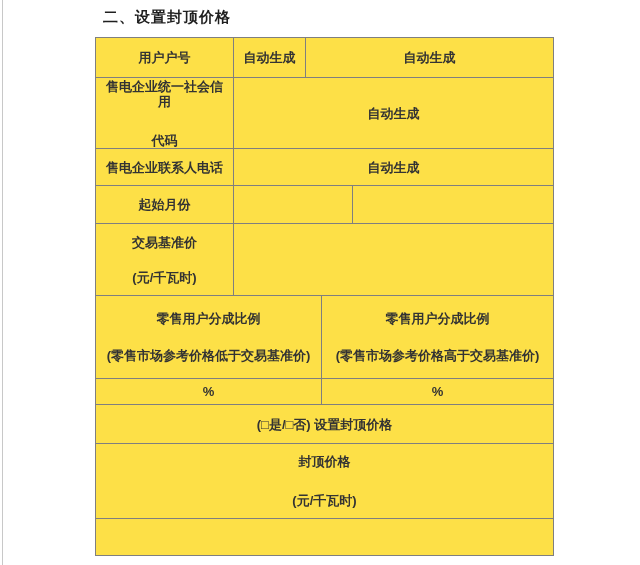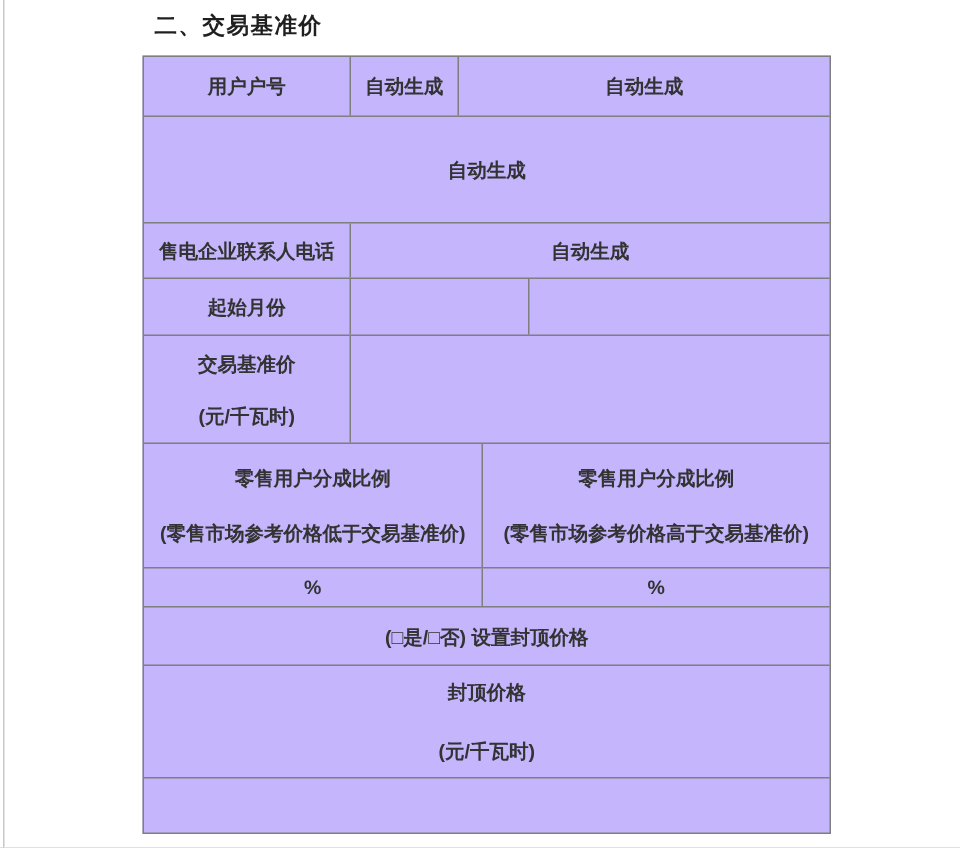--- a/index.html
+++ b/index.html
@@ -13,21 +13,21 @@
     background:#c8c8c8;
   }
   .doc-title{
     position:absolute;left:103px;top:8px;margin:0;
     font-size:15px;font-weight:bold;color:#1f1f1f;
     letter-spacing:1px;white-space:nowrap;
   }
   .form-table{
     position:absolute;left:95px;top:37px;width:459px;
     border:1px solid #7f7f7f;box-sizing:border-box;
-    display:flex;flex-direction:column;background:#c4b5fd;
+    display:flex;flex-direction:column;background:#fde047;
   }
   .row{
     display:flex;flex-direction:row;box-sizing:border-box;
     border-bottom:1px solid #7f7f7f;width:100%;
   }
   .row:last-child{border-bottom:none;}
   .cell{
     box-sizing:border-box;border-right:1px solid #7f7f7f;
     display:flex;flex-direction:column;align-items:center;justify-content:center;
     font-size:13px;font-weight:600;color:#333333;text-align:center;
@@ -37,37 +37,41 @@
   .cell.grow{flex:1;}
   .two-line{row-gap:22px;}
   .gap-lg{row-gap:24px;}
   .gap-md{row-gap:20px;gap:20px;}
 </style>
 </head>
 <body>
 
 <div class="page-edge"></div>
 
-<h2 class="doc-title">二、交易基准价</h2>
+<h2 class="doc-title">二、设置封顶价格</h2>
 
 <div class="form-table">
 
   <div class="row" style="height:40px">
     <div class="cell" style="width:138px">
       <span>用户户号</span>
     </div>
     <div class="cell" style="width:72px">
       <span>自动生成</span>
     </div>
     <div class="cell grow">
       <span>自动生成</span>
     </div>
   </div>
 
   <div class="row" style="height:71px">
+    <div class="cell two-line gap-lg" style="width:138px">
+      <span>售电企业统一社会信用</span>
+      <span>代码</span>
+    </div>
     <div class="cell grow">
       <span>自动生成</span>
     </div>
   </div>
 
   <div class="row" style="height:37px">
     <div class="cell" style="width:138px">
       <span>售电企业联系人电话</span>
     </div>
     <div class="cell grow">

